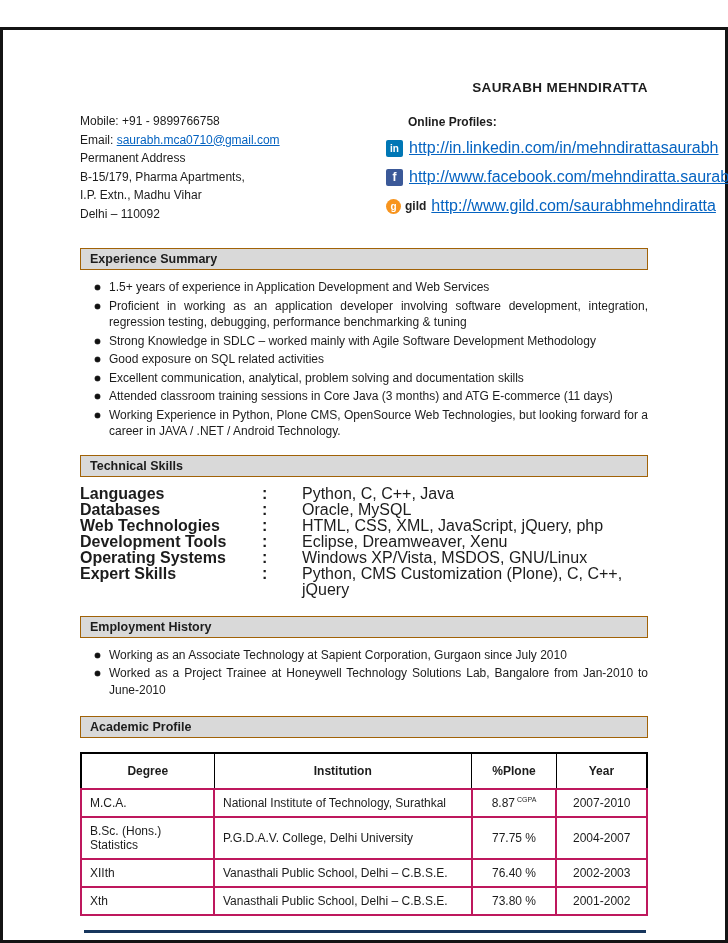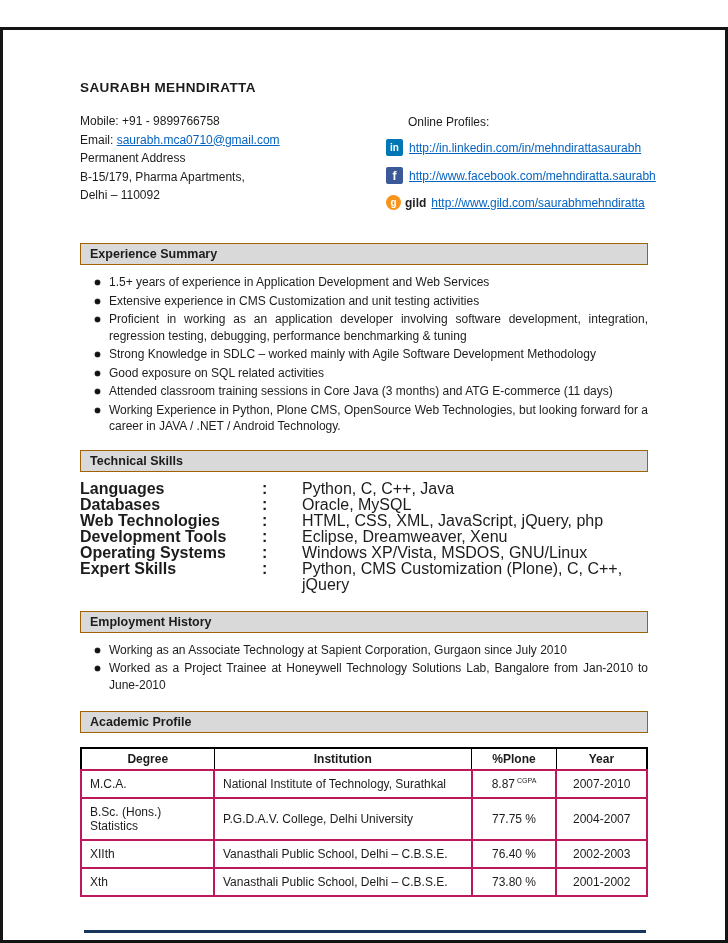--- a/index.html
+++ b/index.html
@@ -7,42 +7,42 @@
     position:relative;width:728px;height:943px;overflow:hidden;
     font-family:"Liberation Sans",sans-serif;color:#1c1c1c;background:#ffffff;
   }
   .frame{
     position:absolute;top:27px;left:0;width:728px;height:916px;
     border:3px solid #141414;box-sizing:border-box;pointer-events:none;
   }
   .content{position:absolute;top:0;left:0;right:0;bottom:0;padding:80px 80px 0 80px;box-sizing:border-box;}
   .b{font-weight:normal;}
   .doc-title{
-    text-align:left;font-weight:bold;font-size:13.5px;letter-spacing:.4px;
+    text-align:right;font-weight:bold;font-size:13.5px;letter-spacing:.4px;
     line-height:16px;
   }
   
   .top-block{display:flex;margin-top:16px;}
   .contact-col{flex:1;font-size:12px;line-height:18.5px;}
   a{color:var(--link,#0563C1);text-decoration:underline;cursor:pointer;}
   .profiles-col{width:262px;padding-top:3px;font-size:12px;}
-  .profiles-heading{font-weight:normal;margin:0 0 10px 22px;}
+  .profiles-heading{font-weight:bold;margin:0 0 10px 22px;}
   .profile-row{display:flex;align-items:center;gap:6px;margin-bottom:11px;}
   .icon-box{
     width:17px;height:17px;border-radius:2px;flex:none;display:flex;
     align-items:center;justify-content:center;color:#fff;font-weight:bold;
   }
   .icon-linkedin{background:var(--linkedin,#0077B5);font-size:10px;}
   .icon-facebook{background:var(--facebook,#3B5998);font-size:12px;}
   .icon-gild-circle{
     width:15px;height:15px;border-radius:50%;flex:none;background:var(--gild,#F7941E);
     color:#fff;font-weight:bold;font-size:10px;display:flex;align-items:center;justify-content:center;
   }
   .gild-word{font-weight:bold;color:#222;font-size:12px;margin-left:-2px;margin-right:-1px;}
-  .profile-link{font-size:12px;white-space:nowrap;}
+  .profile-link{font-size:16px;white-space:nowrap;}
   
   .section-bar{
     background:var(--section_bg,#D9D9D9);border:1px solid #a16207;
     font-weight:bold;font-size:12.5px;padding:2px 9px;line-height:16px;
   }
   .mt-exp{margin-top:22px;}
   .mt-skills{margin-top:15px;}
   .mt-emp{margin-top:18px;}
   .mt-acad{margin-top:18px;}
   
@@ -58,21 +58,21 @@
   .skill-row{display:flex;font-size:16px;line-height:16px;}
   .skill-label{width:182px;font-weight:bold;}
   .skill-sep{width:40px;font-weight:bold;}
   .skill-value{flex:1;}
   
   .acad-table{
     width:100%;border-collapse:collapse;margin-top:14px;font-size:12px;
     border:2px solid #000;
   }
   .acad-table th{
-    border:1px solid #000;font-weight:bold;text-align:center;padding:3px 4px;
+    border:1px solid #000;font-weight:bold;text-align:center;padding:10px 4px;
   }
   .acad-table td{border:2px solid #be185d;padding:6px 8px;}
   .acad-table td.col-marks,.acad-table td.col-year{text-align:center;}
   .acad-table sup{font-size:7px;margin-left:2px;}
   
   .footer-rule{
     position:absolute;left:84px;right:82px;bottom:10px;height:3px;
     background:var(--footer_line,#17365D);
   }
 </style>
@@ -85,20 +85,21 @@
   <div class="content">
 
     <div class="doc-title">SAURABH MEHNDIRATTA</div>
 
     <div class="top-block">
       <div class="contact-col">
         <div><span class="b">Mobile</span><span>: +91 - 9899766758</span></div>
         <div><span class="b">Email</span><span>:  </span> <a>saurabh.mca0710@gmail.com</a></div>
         <div class="b">Permanent Address</div>
         <div>B-15/179, Pharma Apartments,</div>
+        <div>I.P. Extn., Madhu Vihar</div>
         <div>Delhi – 110092</div>
       </div>
 
       <div class="profiles-col">
         <div class="profiles-heading">Online Profiles:</div>
         <div class="profile-row">
           <span class="icon-box icon-linkedin">in</span>
           <a class="profile-link">http://in.linkedin.com/in/mehndirattasaurabh</a>
         </div>
         <div class="profile-row">
@@ -114,33 +115,33 @@
     </div>
 
     <div class="section-bar mt-exp">Experience Summary</div>
     <div class="bullet-list">
         <div class="bullet-item">
           <span class="bullet-dot"></span>
           <span class="bullet-text"><span class="b">1.5+ years</span><span> of experience in </span><span class="b">Application Development</span><span> and </span><span class="b">Web Services</span></span>
         </div>
         <div class="bullet-item">
           <span class="bullet-dot"></span>
-          <span class="bullet-text"><span>Extensive experience in </span><span class="b">CMS Customization</span><span> and unit testing activities</span></span>
-        </div>
-        <div class="bullet-item">
-          <span class="bullet-dot"></span>
           <span class="bullet-text"><span>Proficient in working as an application developer involving software development, integration, regression testing, debugging, performance benchmarking &amp; tuning</span></span>
         </div>
         <div class="bullet-item">
           <span class="bullet-dot"></span>
           <span class="bullet-text"><span>Strong Knowledge in SDLC – worked mainly with Agile Software Development Methodology</span></span>
         </div>
         <div class="bullet-item">
           <span class="bullet-dot"></span>
           <span class="bullet-text"><span>Good exposure on </span><span class="b">SQL</span><span> related activities</span></span>
+        </div>
+        <div class="bullet-item">
+          <span class="bullet-dot"></span>
+          <span class="bullet-text"><span>Excellent communication, analytical, problem solving and documentation skills</span></span>
         </div>
         <div class="bullet-item">
           <span class="bullet-dot"></span>
           <span class="bullet-text"><span class="b">Attended classroom training sessions in Core Java (3 months) and ATG E-commerce (11 days)</span></span>
         </div>
         <div class="bullet-item">
           <span class="bullet-dot"></span>
           <span class="bullet-text"><span class="b">Working Experience in Python, Plone CMS, OpenSource Web Technologies, but looking forward for a career in JAVA / .NET / Android Technology.</span></span>
         </div>
       </div>

